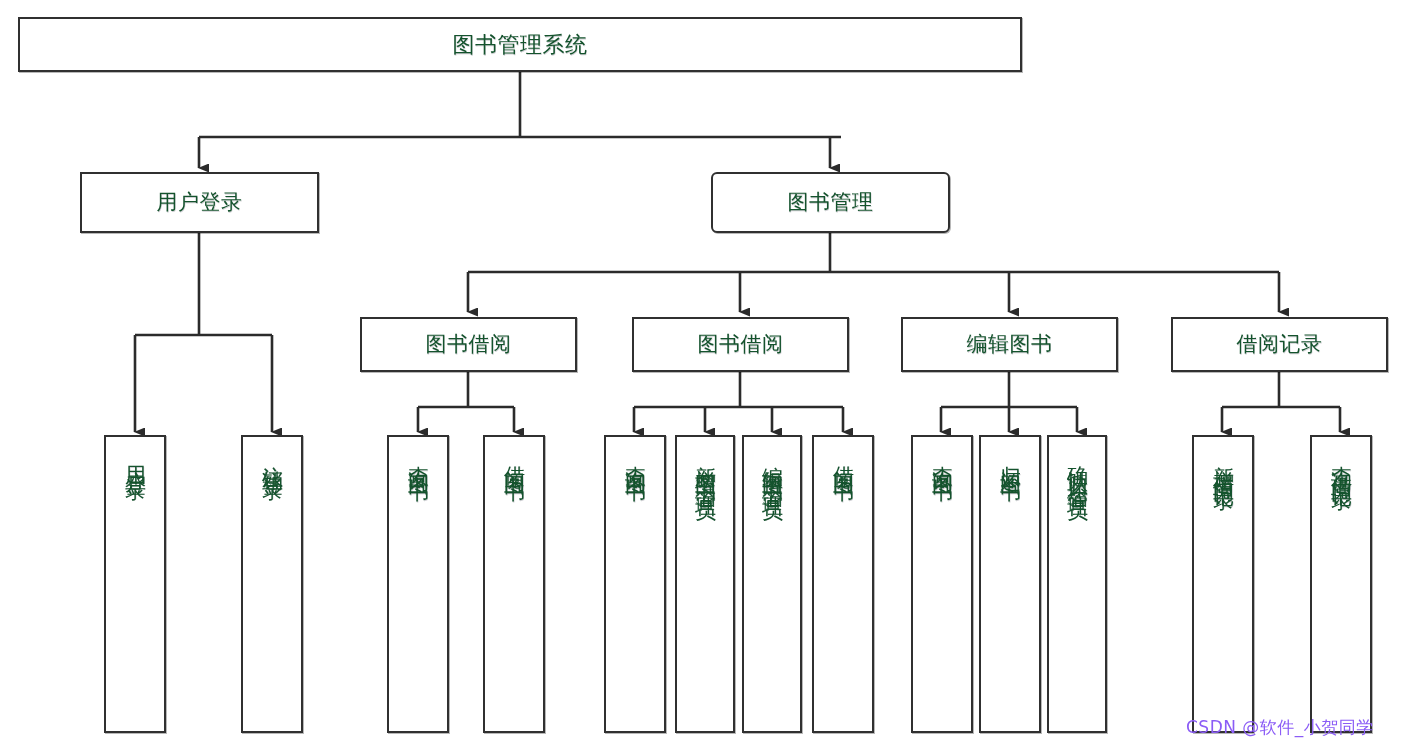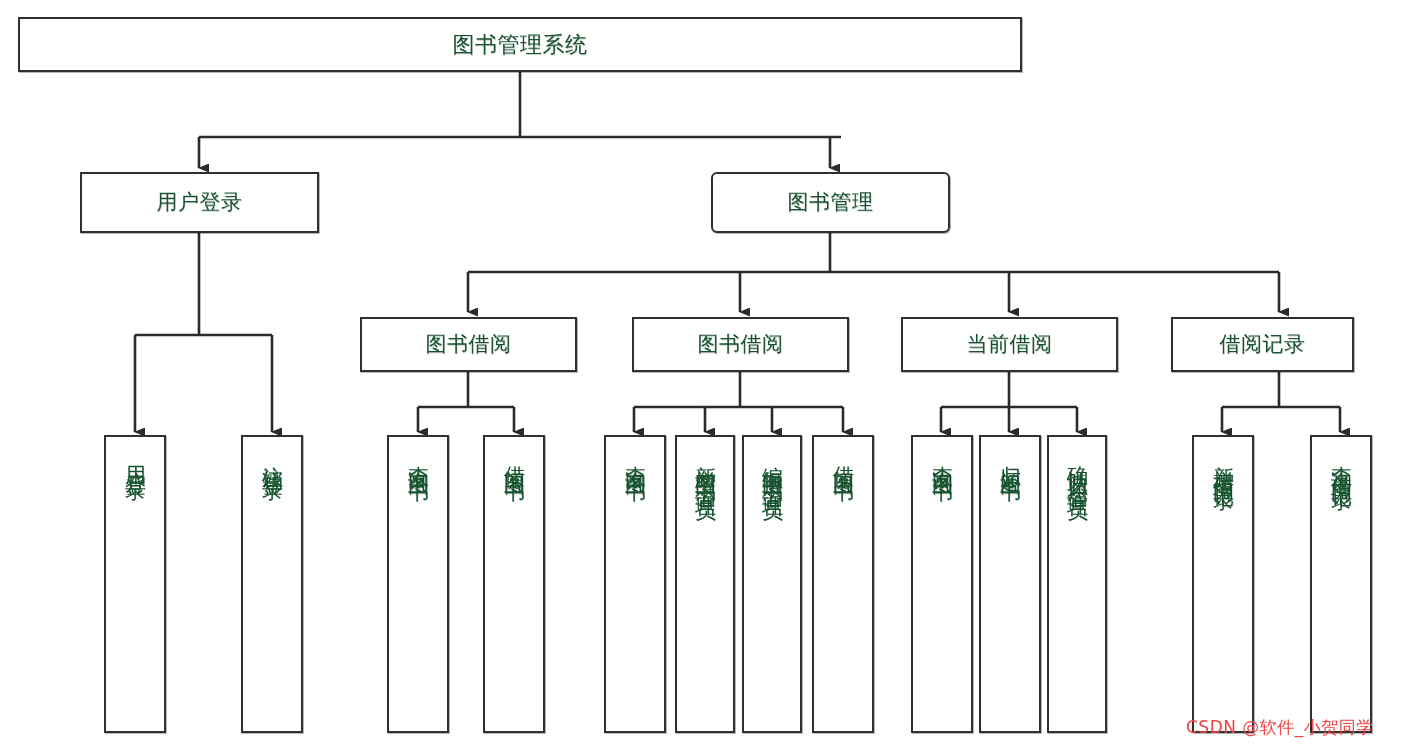--- a/index.html
+++ b/index.html
@@ -66,21 +66,21 @@
     line-height: 1.0;
     letter-spacing: 5px;
     white-space: nowrap;
     max-height: 276px;
   }
   .watermark {
     position: absolute;
     left: 1186px;
     top: 716px;
     font-size: 17px;
-    color: #ef4444;
+    color: #8b5cf6;
     white-space: nowrap;
     letter-spacing: 0.5px;
     font-family: "DejaVu Sans", "Liberation Sans", sans-serif;
   }
 </style>
 </head>
 <body>
 
 <div id="diagram-root">
 
@@ -145,23 +145,23 @@
     <span class="node-label">图书管理</span>
   </div>
 
   <div class="node horiz" style="left:360px; top:317px; width:217px; height:55px;">
     <span class="node-label">图书借阅</span>
   </div>
   <div class="node horiz" style="left:632px; top:317px; width:217px; height:55px;">
     <span class="node-label">图书借阅</span>
   </div>
   <div class="node horiz" style="left:901px; top:317px; width:217px; height:55px;">
-    <span class="node-label">当前借阅</span>
-  </div>
-  <div class="node horiz" style="left:1171px; top:317px; width:183px; height:55px;">
+    <span class="node-label">编辑图书</span>
+  </div>
+  <div class="node horiz" style="left:1171px; top:317px; width:217px; height:55px;">
     <span class="node-label">借阅记录</span>
   </div>
 
   <div class="node vert" style="left:104px; top:435px; width:62px; height:298px;">
     <span class="node-label">用户登录</span>
   </div>
   <div class="node vert" style="left:241px; top:435px; width:62px; height:298px;">
     <span class="node-label">注销登录</span>
   </div>
 

